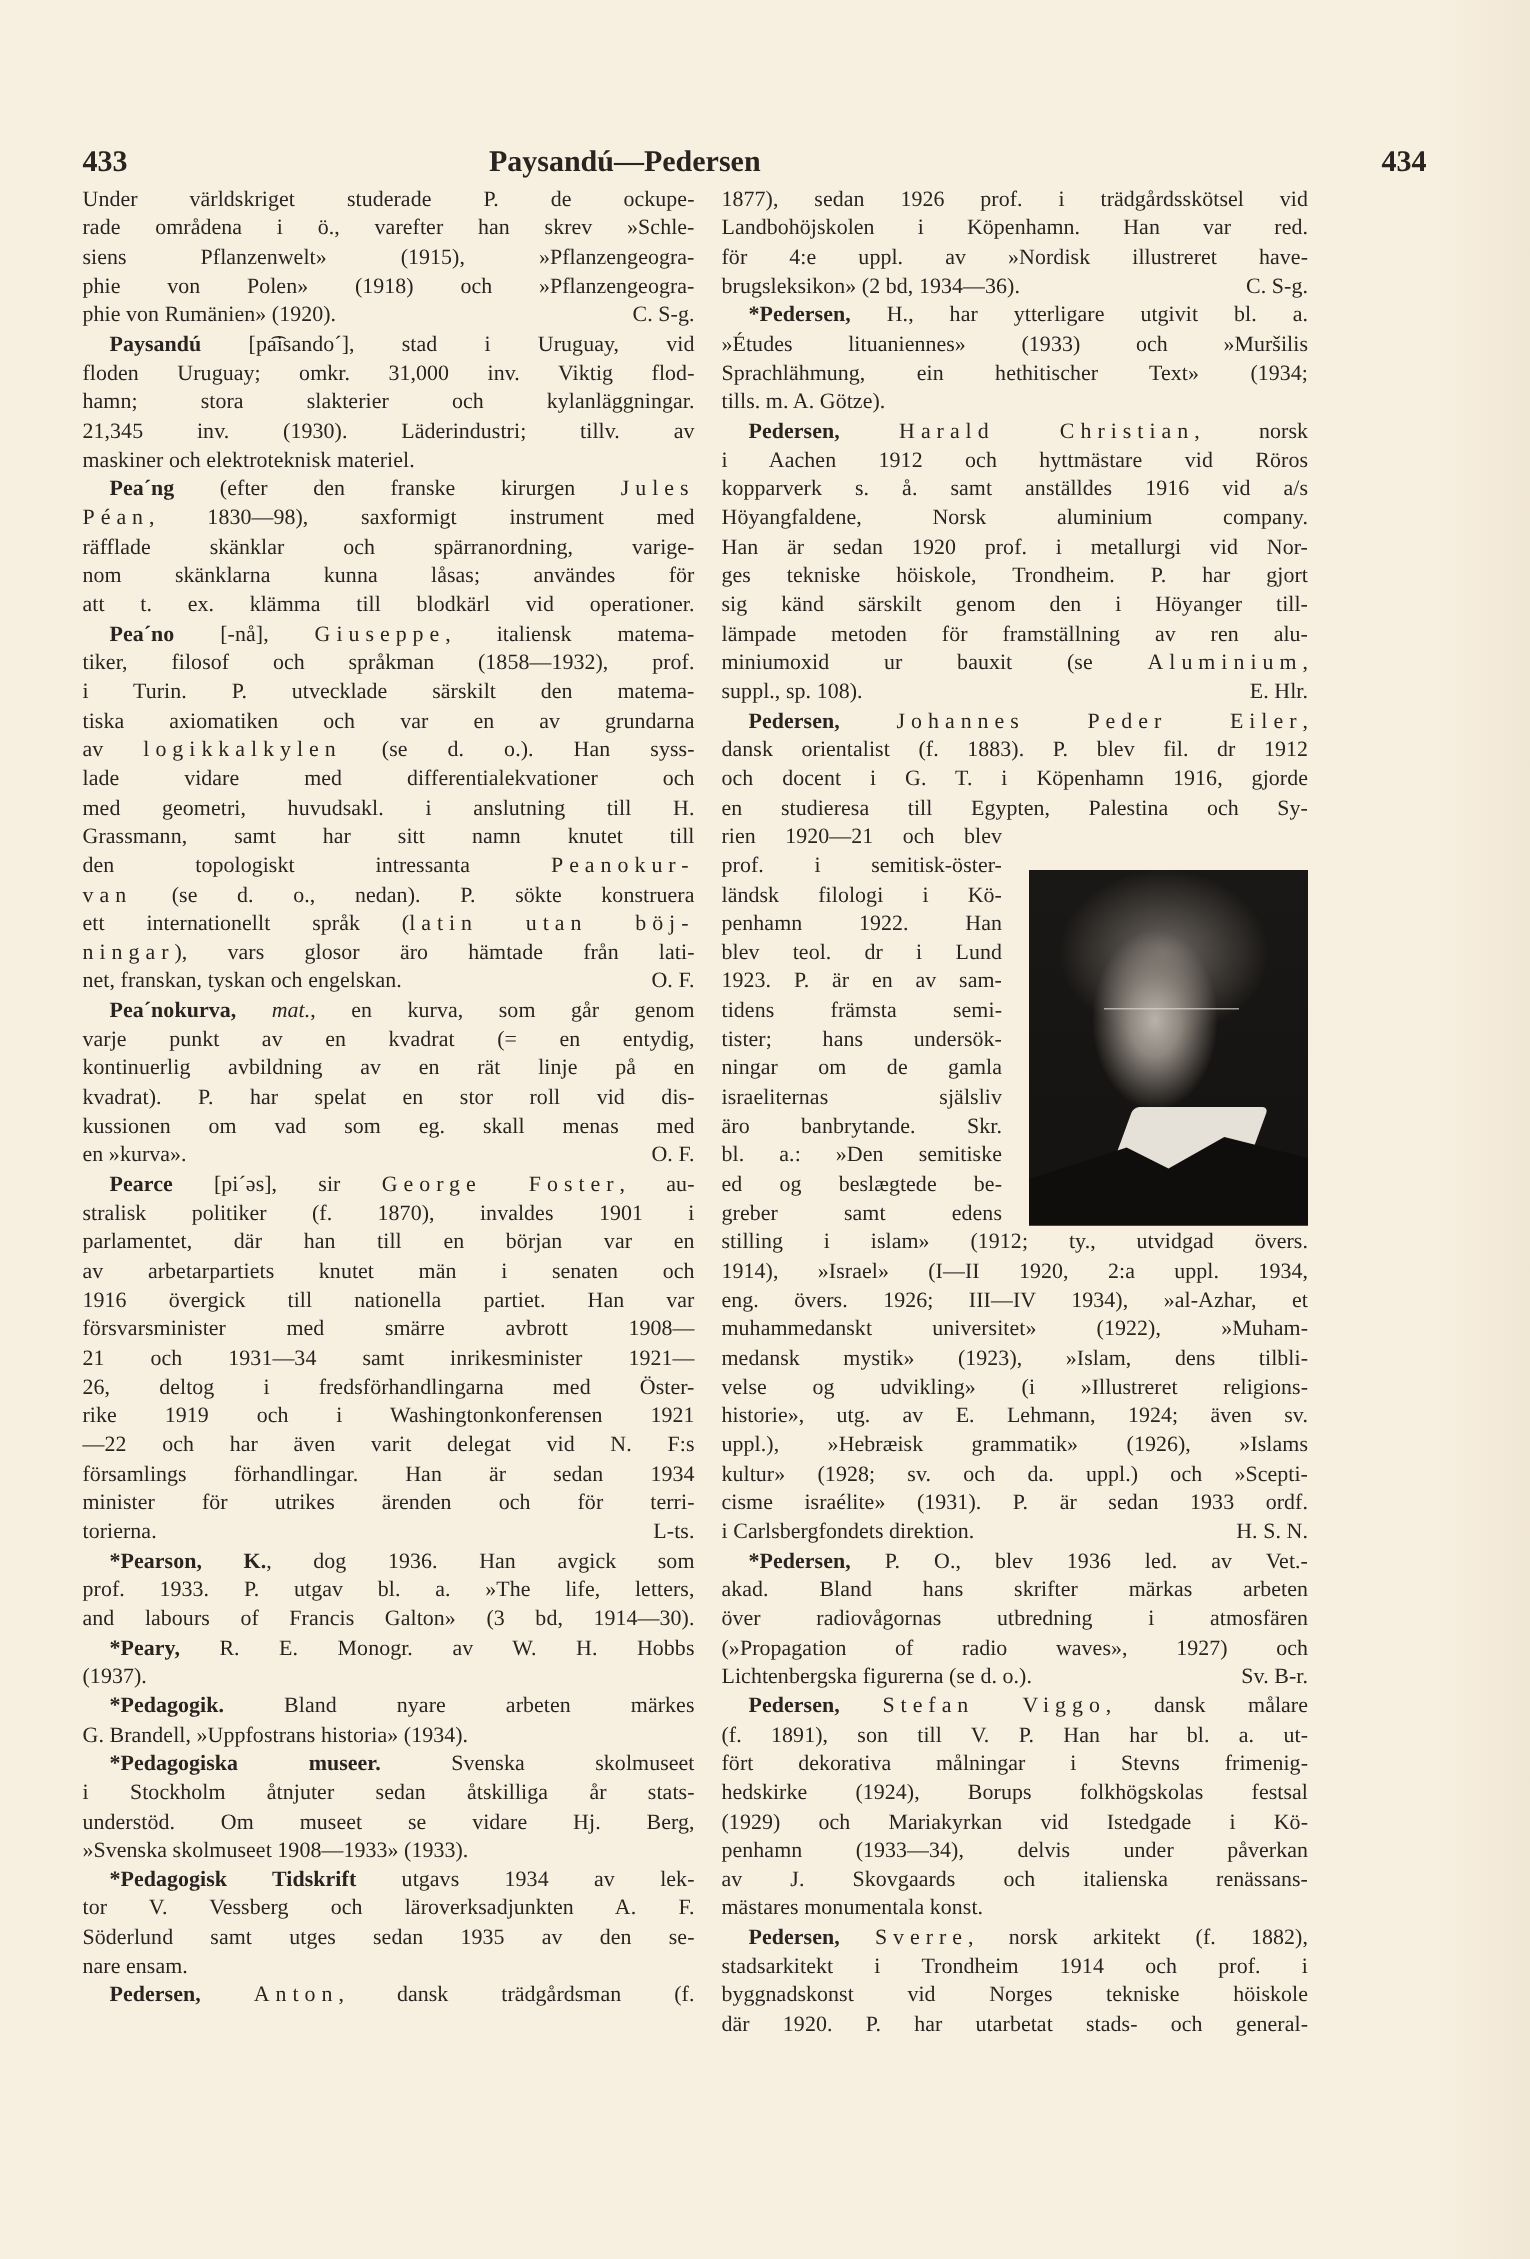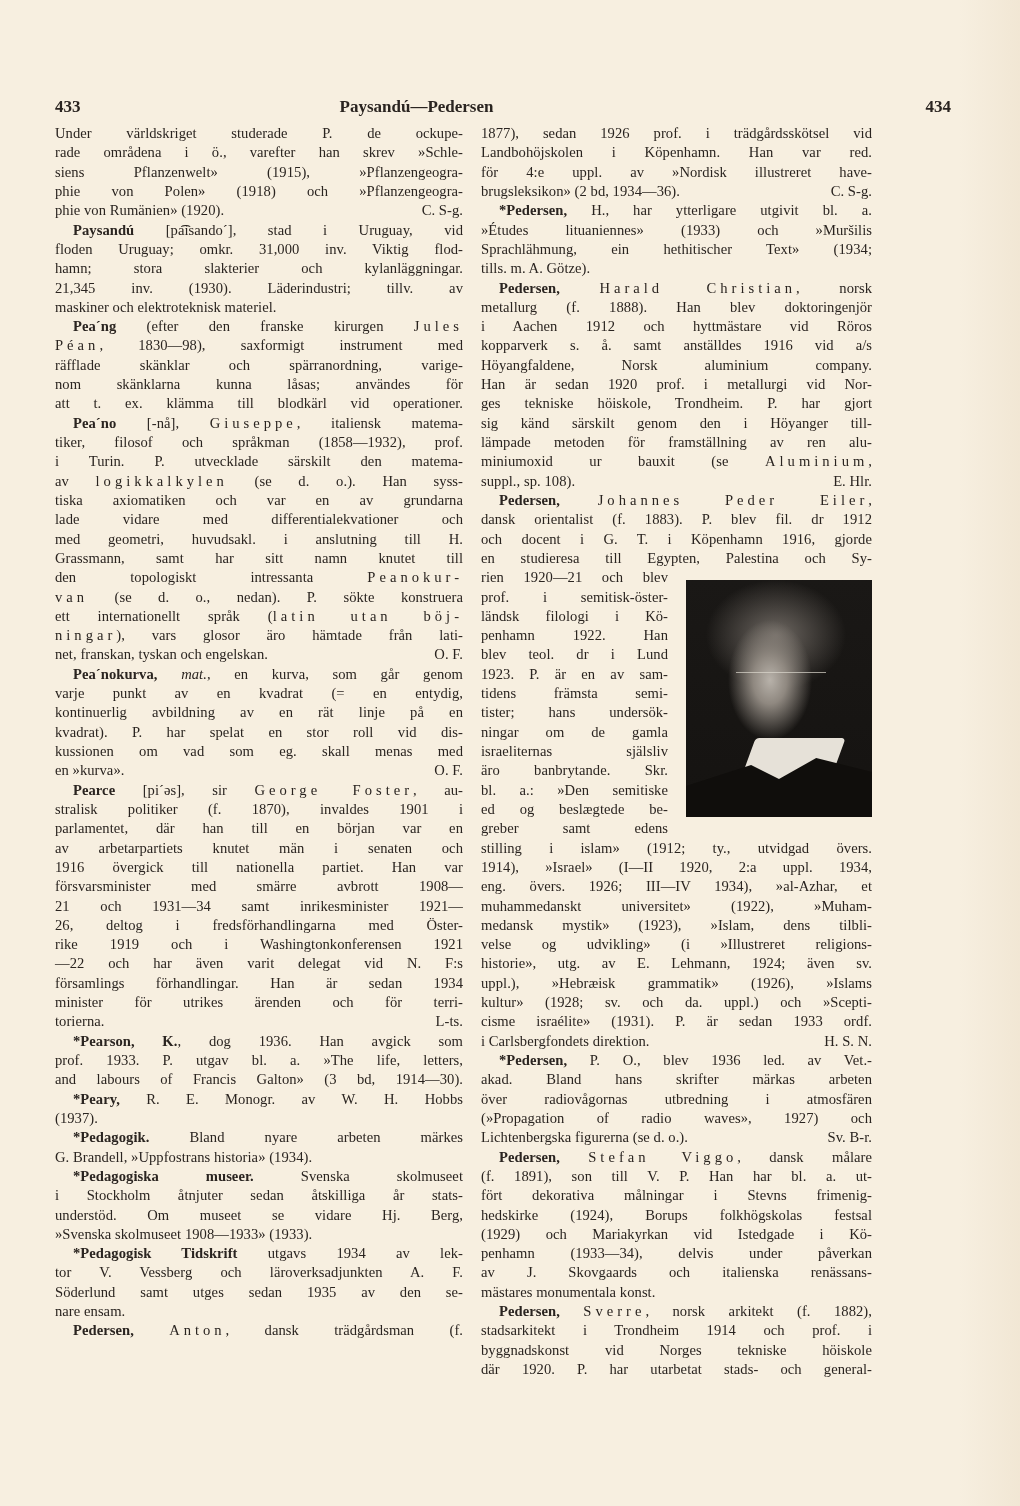--- a/index.html
+++ b/index.html
@@ -8,21 +8,21 @@
     background:#f7efe0;
     font-family:"DejaVu Serif", "Liberation Serif", serif;
     color:#2a2420;
   }
   .page-shade {
     position:absolute; left:0; top:0; width:1020px; height:1506px;
     background: linear-gradient(90deg, rgba(0,0,0,0) 0%, rgba(0,0,0,0) 94%, rgba(230,215,190,0.35) 100%);
     pointer-events:none;
   }
   .hdr {
-    position:absolute; top:97px; font-weight:bold; font-size:17px;
+    position:absolute; top:97px; font-weight:bold; font-size:20px;
     font-family:"Liberation Serif", "DejaVu Serif", serif;
   }
   #hdr-left { left:55px; }
   #hdr-title { left:0; width:833px; text-align:center; }
   #hdr-right { left:905px; width:46px; text-align:right; }
   .col { position:absolute; top:124px; }
   #col-left { left:55px; width:408px; }
   #col-right { left:481px; width:391px; }
   .ln {
     height:19.32px; line-height:19.32px;
@@ -80,22 +80,22 @@
     <div class="ln"><span>21,345 inv. (1930). Läderindustri; tillv. av</span></div>
     <div class="ln last"><span>maskiner och elektroteknisk materiel.</span></div>
     <div class="ln ind"><b>Pea´ng</b><span> (efter den franske kirurgen </span><span class="sp">Jules</span></div>
     <div class="ln"><span class="sp">Péan</span><span>, 1830—98), saxformigt instrument med</span></div>
     <div class="ln"><span>räfflade skänklar och spärranordning, varige-</span></div>
     <div class="ln"><span>nom skänklarna kunna låsas; användes för</span></div>
     <div class="ln"><span>att t. ex. klämma till blodkärl vid operationer.</span></div>
     <div class="ln ind"><b>Pea´no</b><span> [-nå], </span><span class="sp">Giuseppe</span><span>, italiensk matema-</span></div>
     <div class="ln"><span>tiker, filosof och språkman (1858—1932), prof.</span></div>
     <div class="ln"><span>i Turin. P. utvecklade särskilt den matema-</span></div>
+    <div class="ln"><span>tiska axiomatiken och var en av grundarna</span></div>
     <div class="ln"><span>av </span><span class="sp">logikkalkylen</span><span> (se d. o.). Han syss-</span></div>
-    <div class="ln"><span>tiska axiomatiken och var en av grundarna</span></div>
     <div class="ln"><span>lade vidare med differentialekvationer och</span></div>
     <div class="ln"><span>med geometri, huvudsakl. i anslutning till H.</span></div>
     <div class="ln"><span>Grassmann, samt har sitt namn knutet till</span></div>
     <div class="ln"><span>den topologiskt intressanta </span><span class="sp">Peanokur-</span></div>
     <div class="ln"><span class="sp">van</span><span> (se d. o., nedan). P. sökte konstruera</span></div>
     <div class="ln"><span>ett internationellt språk (</span><span class="sp">latin utan böj-</span></div>
     <div class="ln"><span class="sp">ningar</span><span>), vars glosor äro hämtade från lati-</span></div>
     <div class="ln last"><span>net, franskan, tyskan och engelskan.</span><span class="sig">O. F.</span></div>
     <div class="ln ind"><b>Pea´nokurva,</b><i> mat.</i><span>, en kurva, som går genom</span></div>
     <div class="ln"><span>varje punkt av en kvadrat (= en entydig,</span></div>
@@ -136,21 +136,20 @@
 <div class="col" id="col-right">
     <div class="ln"><span>1877), sedan 1926 prof. i trädgårdsskötsel vid</span></div>
     <div class="ln"><span>Landbohöjskolen i Köpenhamn. Han var red.</span></div>
     <div class="ln"><span>för 4:e uppl. av »Nordisk illustreret have-</span></div>
     <div class="ln last"><span>brugsleksikon» (2 bd, 1934—36).</span><span class="sig">C. S-g.</span></div>
     <div class="ln ind"><b>*Pedersen,</b><span> H., har ytterligare utgivit bl. a.</span></div>
     <div class="ln"><span>»Études lituaniennes» (1933) och »Muršilis</span></div>
     <div class="ln"><span>Sprachlähmung, ein hethitischer Text» (1934;</span></div>
     <div class="ln last"><span>tills. m. A. Götze).</span></div>
     <div class="ln ind"><b>Pedersen,</b><span> </span><span class="sp">Harald Christian</span><span>, norsk</span></div>
-    <div class="ln"><span>metallurg (f. 1888). Han blev doktoringenjör</span></div>
     <div class="ln"><span>i Aachen 1912 och hyttmästare vid Röros</span></div>
     <div class="ln"><span>kopparverk s. å. samt anställdes 1916 vid a/s</span></div>
     <div class="ln"><span>Höyangfaldene, Norsk aluminium company.</span></div>
     <div class="ln"><span>Han är sedan 1920 prof. i metallurgi vid Nor-</span></div>
     <div class="ln"><span>ges tekniske höiskole, Trondheim. P. har gjort</span></div>
     <div class="ln"><span>sig känd särskilt genom den i Höyanger till-</span></div>
     <div class="ln"><span>lämpade metoden för framställning av ren alu-</span></div>
     <div class="ln"><span>miniumoxid ur bauxit (se </span><span class="sp">Aluminium</span><span>,</span></div>
     <div class="ln last"><span>suppl., sp. 108).</span><span class="sig">E. Hlr.</span></div>
     <div class="ln ind"><b>Pedersen,</b><span> </span><span class="sp">Johannes Peder Eiler</span><span>,</span></div>

